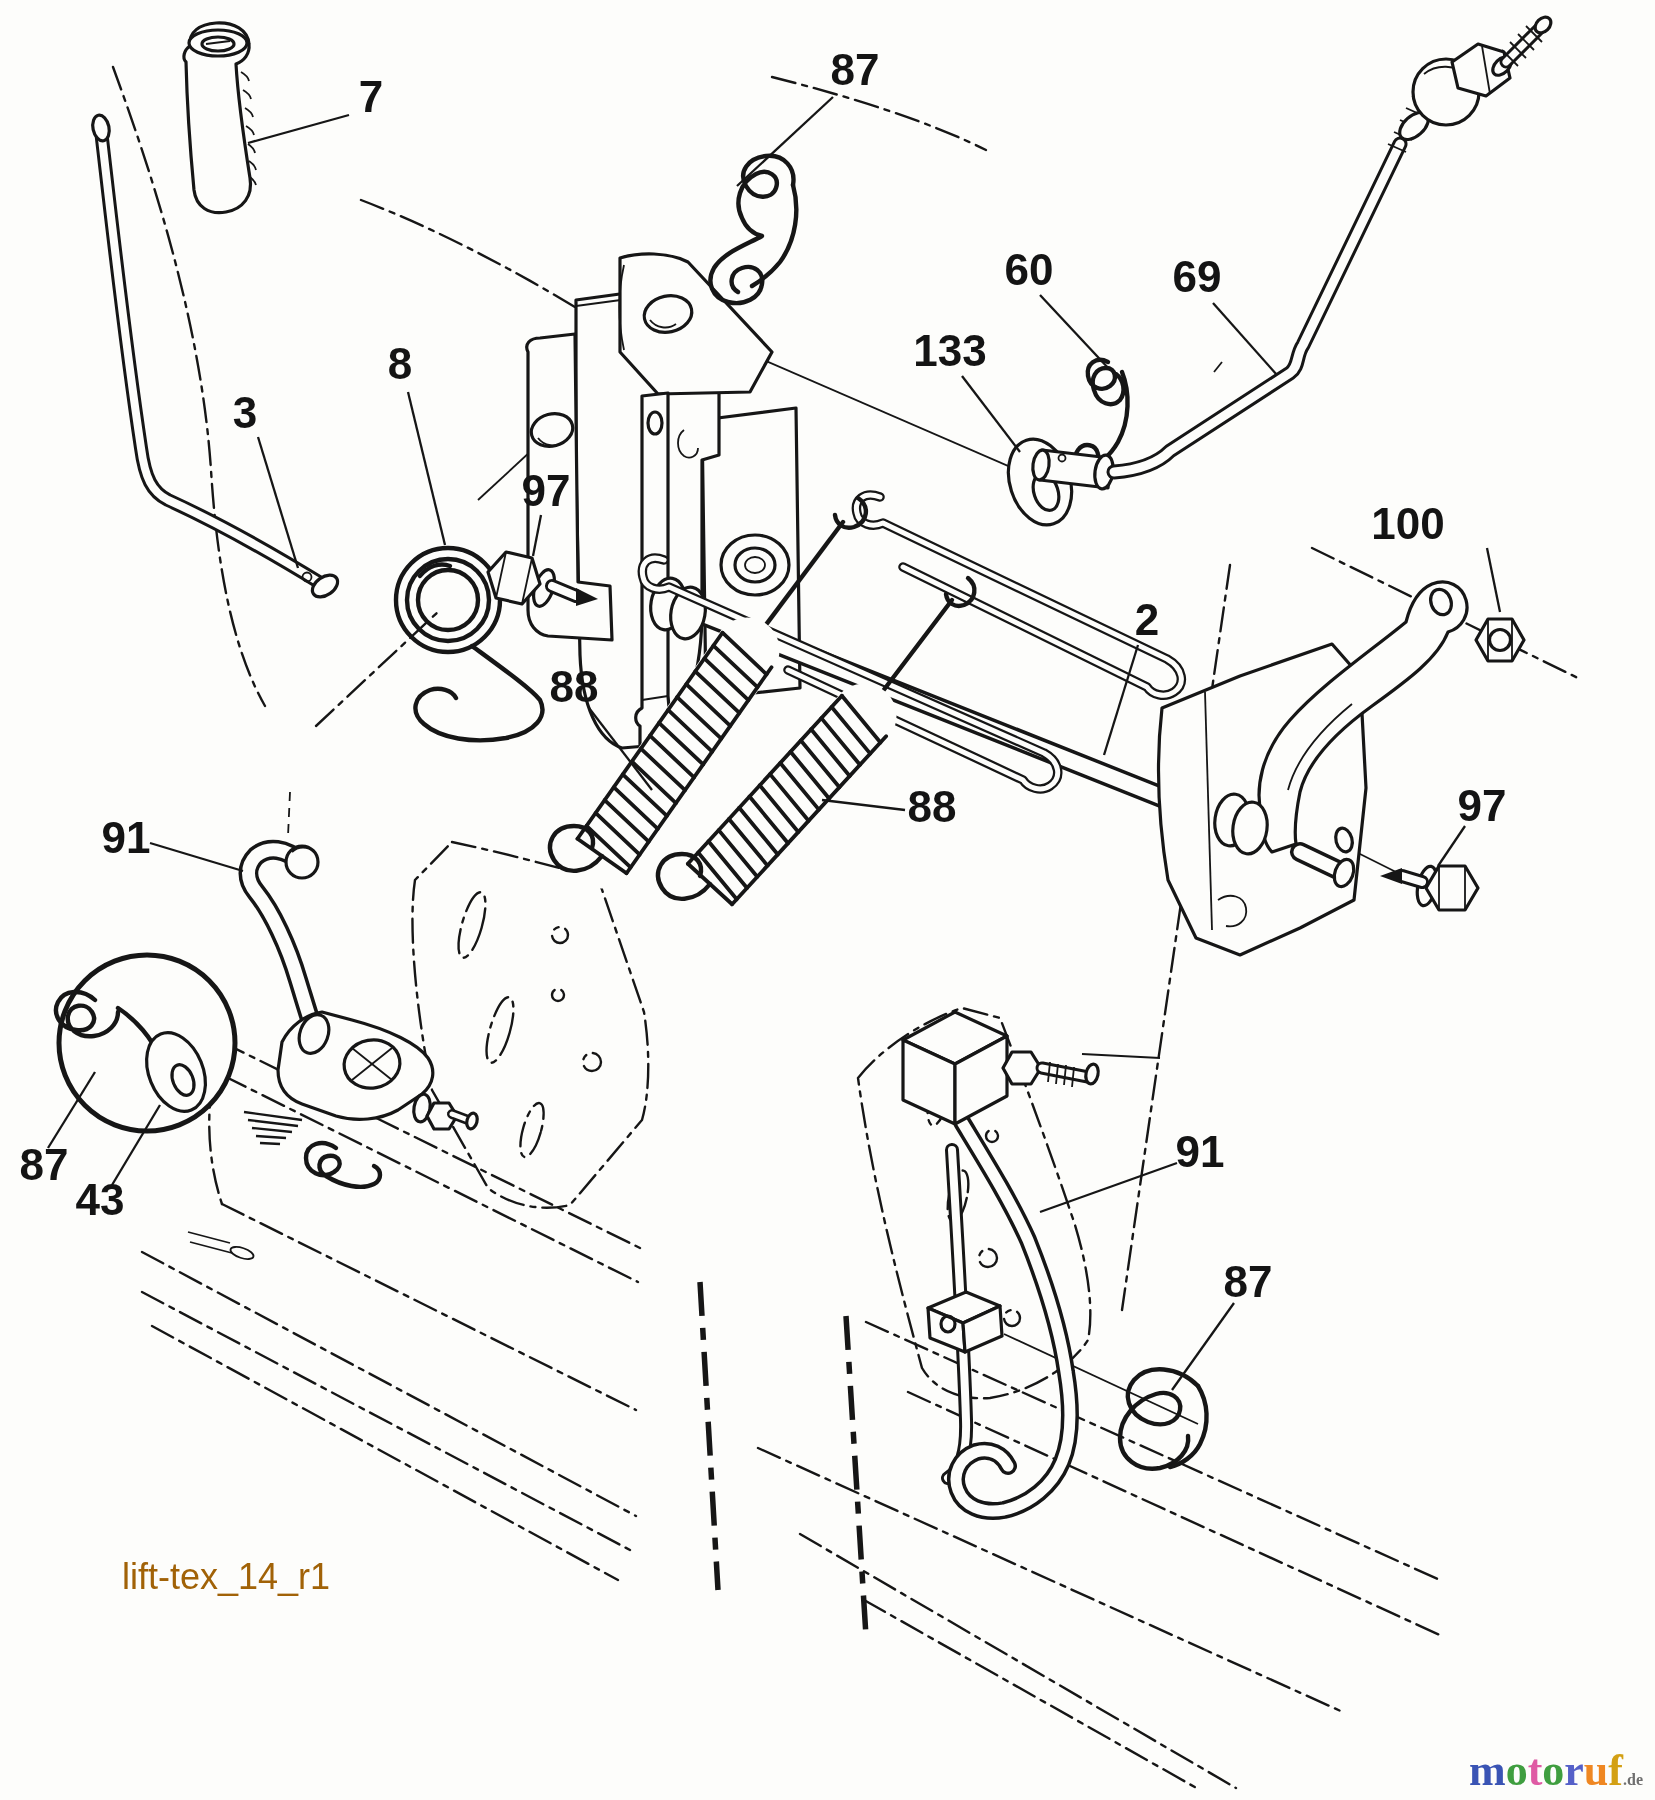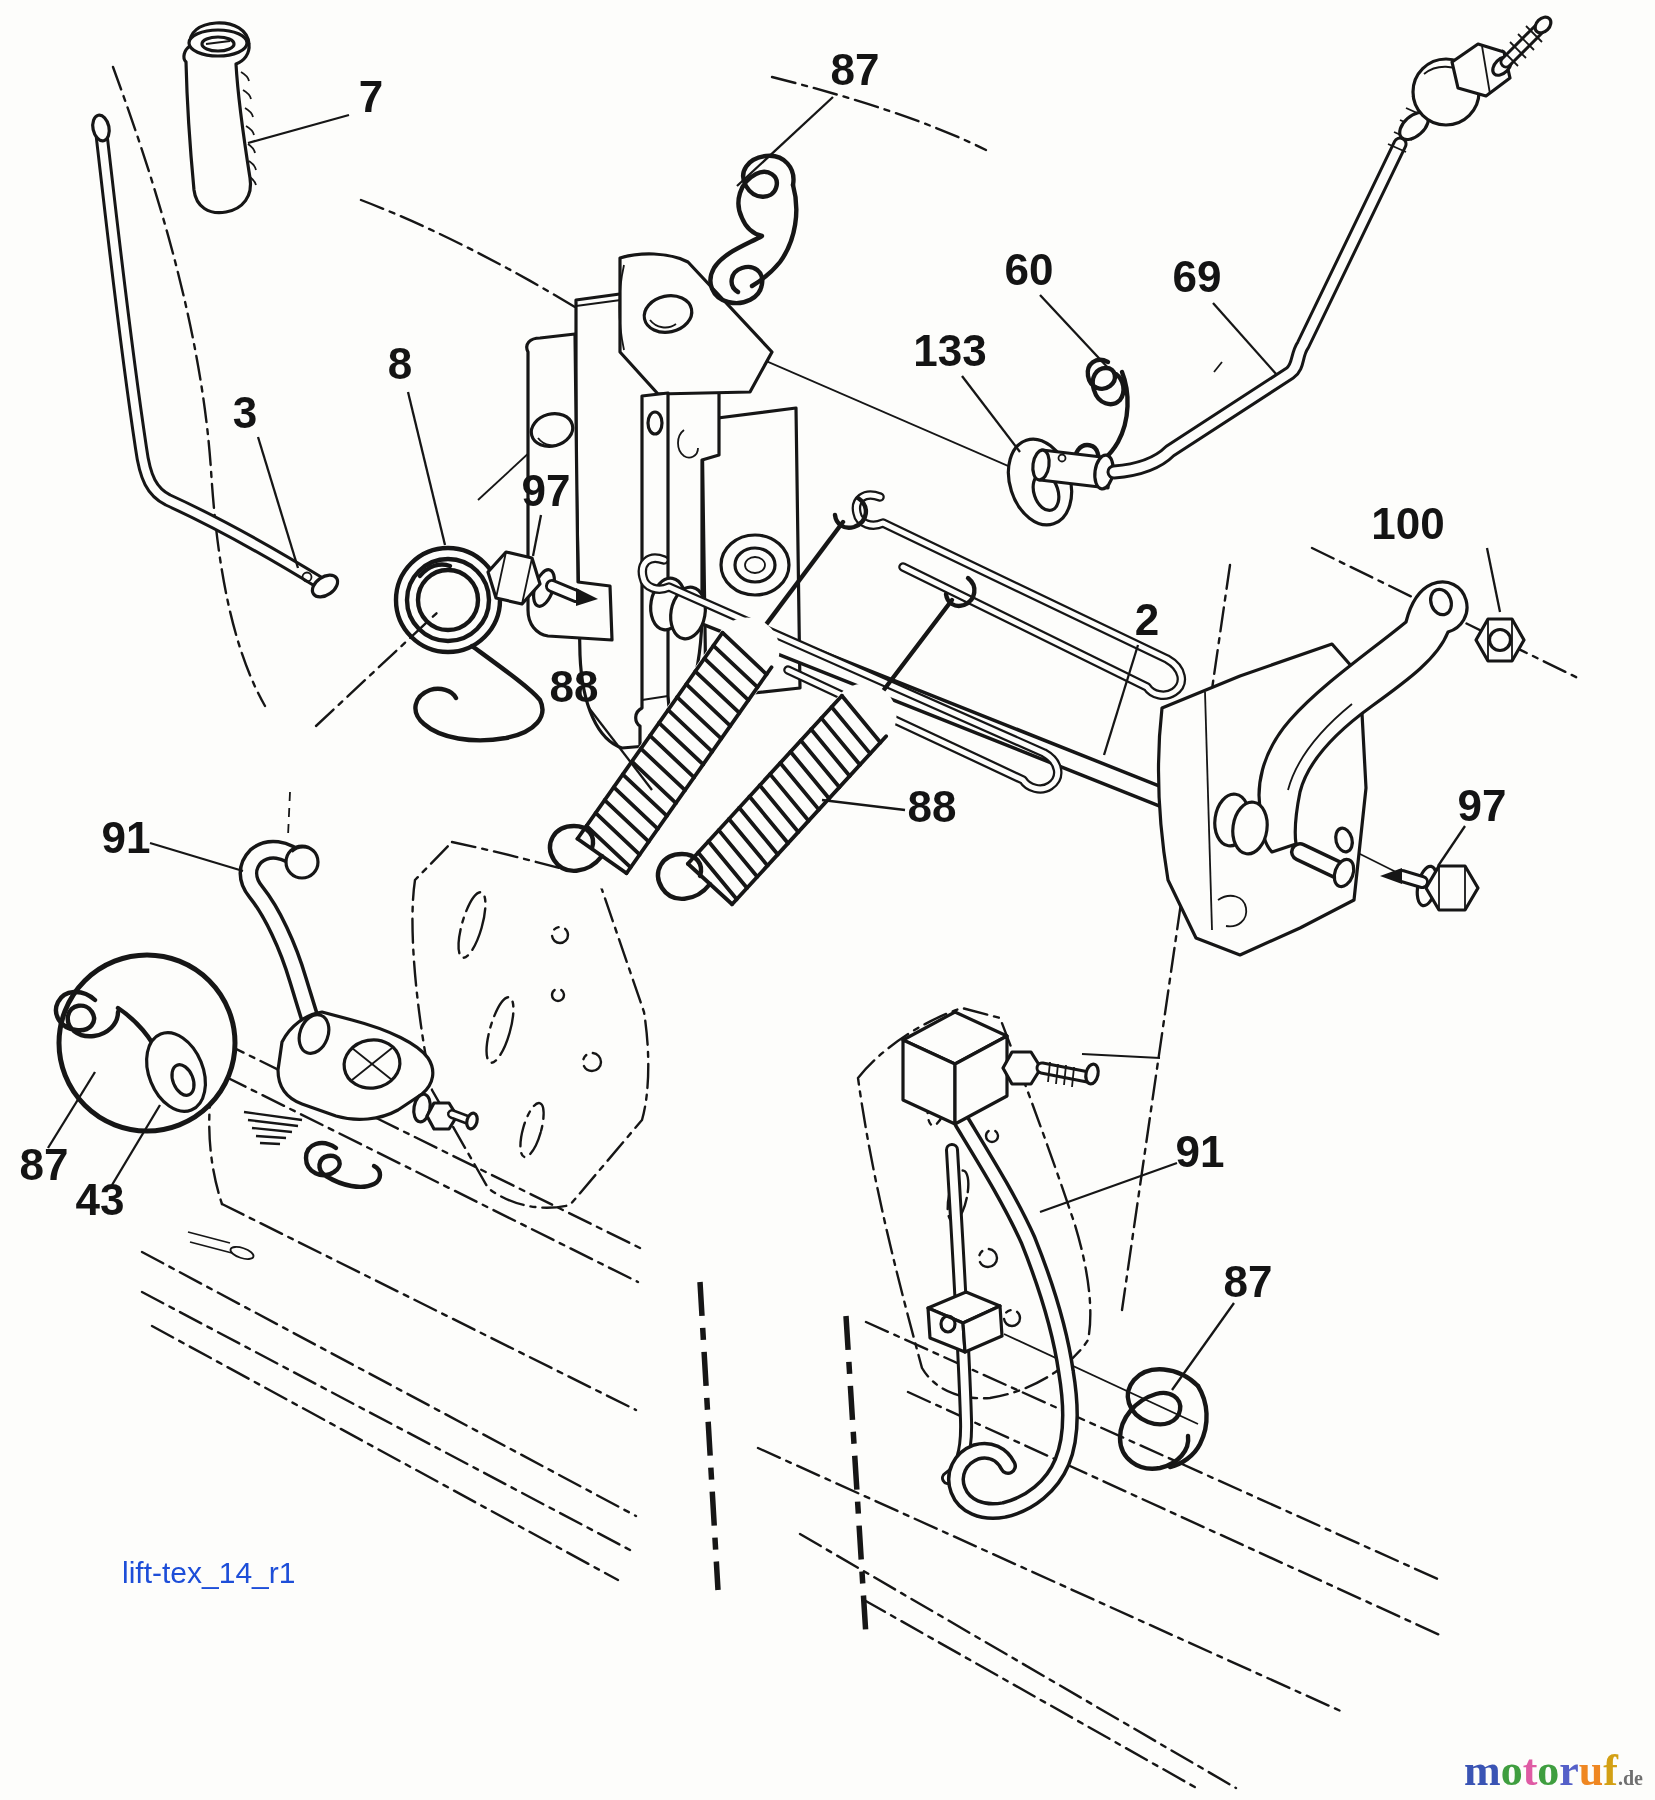--- a/index.html
+++ b/index.html
@@ -1,24 +1,24 @@
 <!DOCTYPE html>
 <html><head>
 <meta charset="utf-8">
 <style>
   html,body{margin:0;padding:0;background:#e8e8e8}
   .stage{position:relative;width:1655px;height:1800px;background:#fdfdfb;overflow:hidden;
          font-family:"Liberation Sans",sans-serif}
   .stage svg{position:absolute;left:0;top:0}
   .callout{position:absolute;transform:translate(-50%,-50%);font-weight:bold;font-size:44px;
            color:#141414;white-space:nowrap;user-select:none}
-  .drawing-id{position:absolute;left:122px;top:1556px;font-size:30px;color:#1d4ed8}
+  .drawing-id{position:absolute;left:122px;top:1556px;font-size:36px;color:#a16207}
   .watermark{position:absolute;right:12px;bottom:4px;font-family:"Liberation Serif",serif;
              font-weight:bold;font-size:44px;letter-spacing:0px}
-  .watermark .dom{font-size:20px}
+  .watermark .dom{font-size:16px}
   
   .s3{stroke:#161616;stroke-width:3.2;fill:none;stroke-linecap:round;stroke-linejoin:round}
   .s3f{stroke:#161616;stroke-width:3.2;fill:#fdfdfb;stroke-linejoin:round}
   .s4{stroke:#161616;stroke-width:4.4;fill:none;stroke-linecap:round;stroke-linejoin:round}
   .thin{stroke:#161616;stroke-width:1.8;fill:none}
   .lead{stroke:#161616;stroke-width:2.3;fill:none}
   .ph{stroke:#161616;stroke-width:2.4;fill:none;stroke-dasharray:24 7 5 7;stroke-linecap:round}
   .phv{stroke:#161616;stroke-width:5.5;fill:none;stroke-dasharray:34 12 12 12}
   .ot{stroke:#161616;fill:none;stroke-linecap:round;stroke-linejoin:round}
   .it{stroke:#fdfdfb;fill:none;stroke-linecap:round;stroke-linejoin:round}

